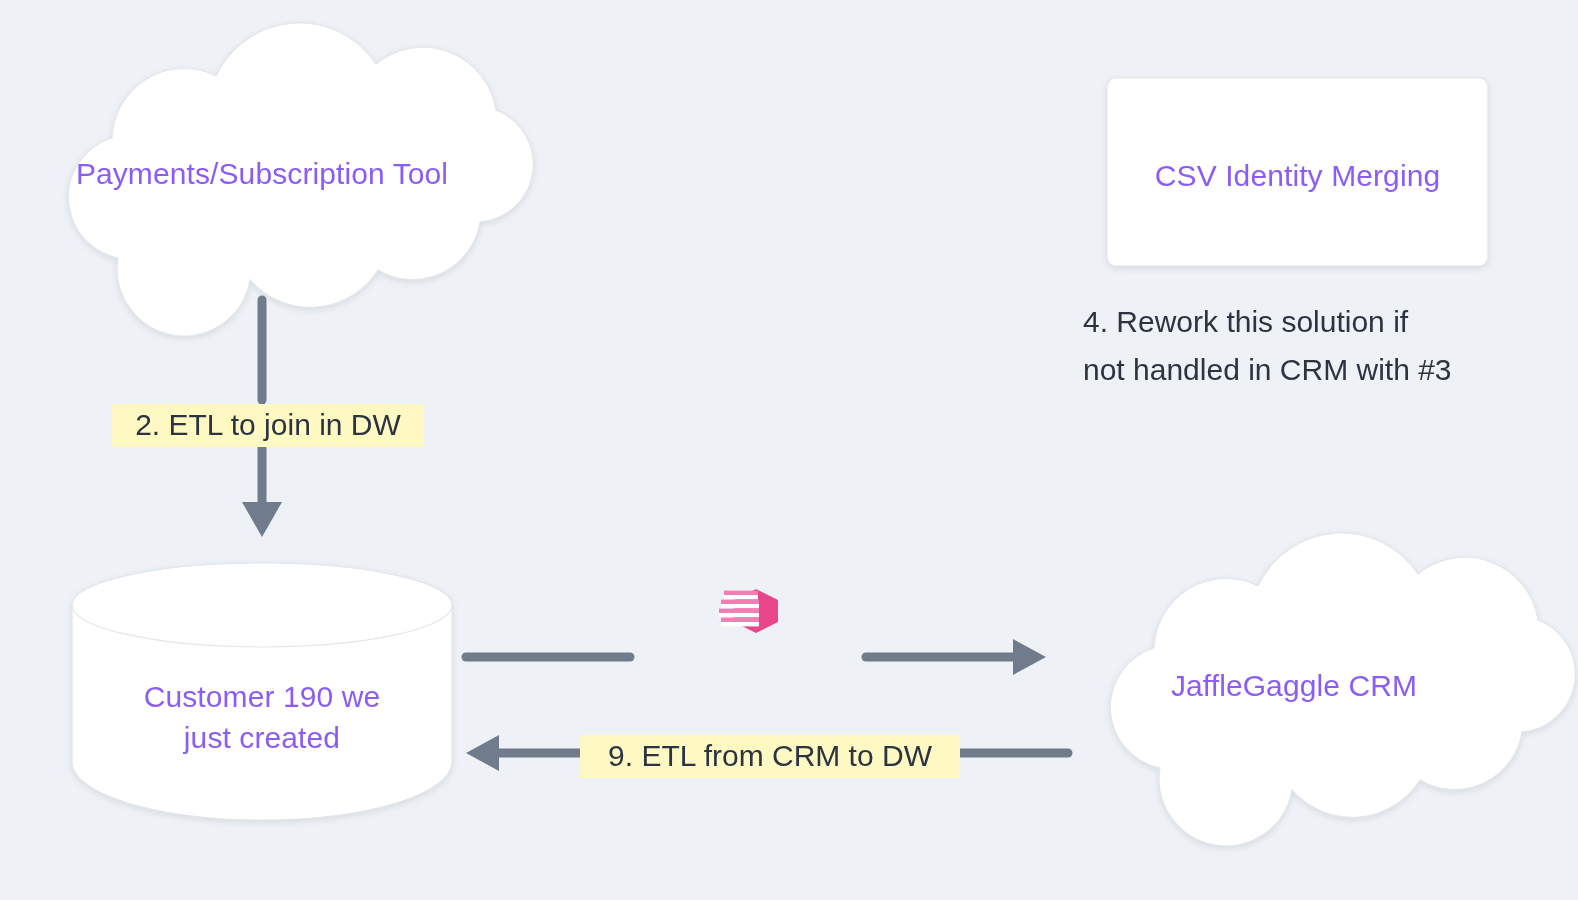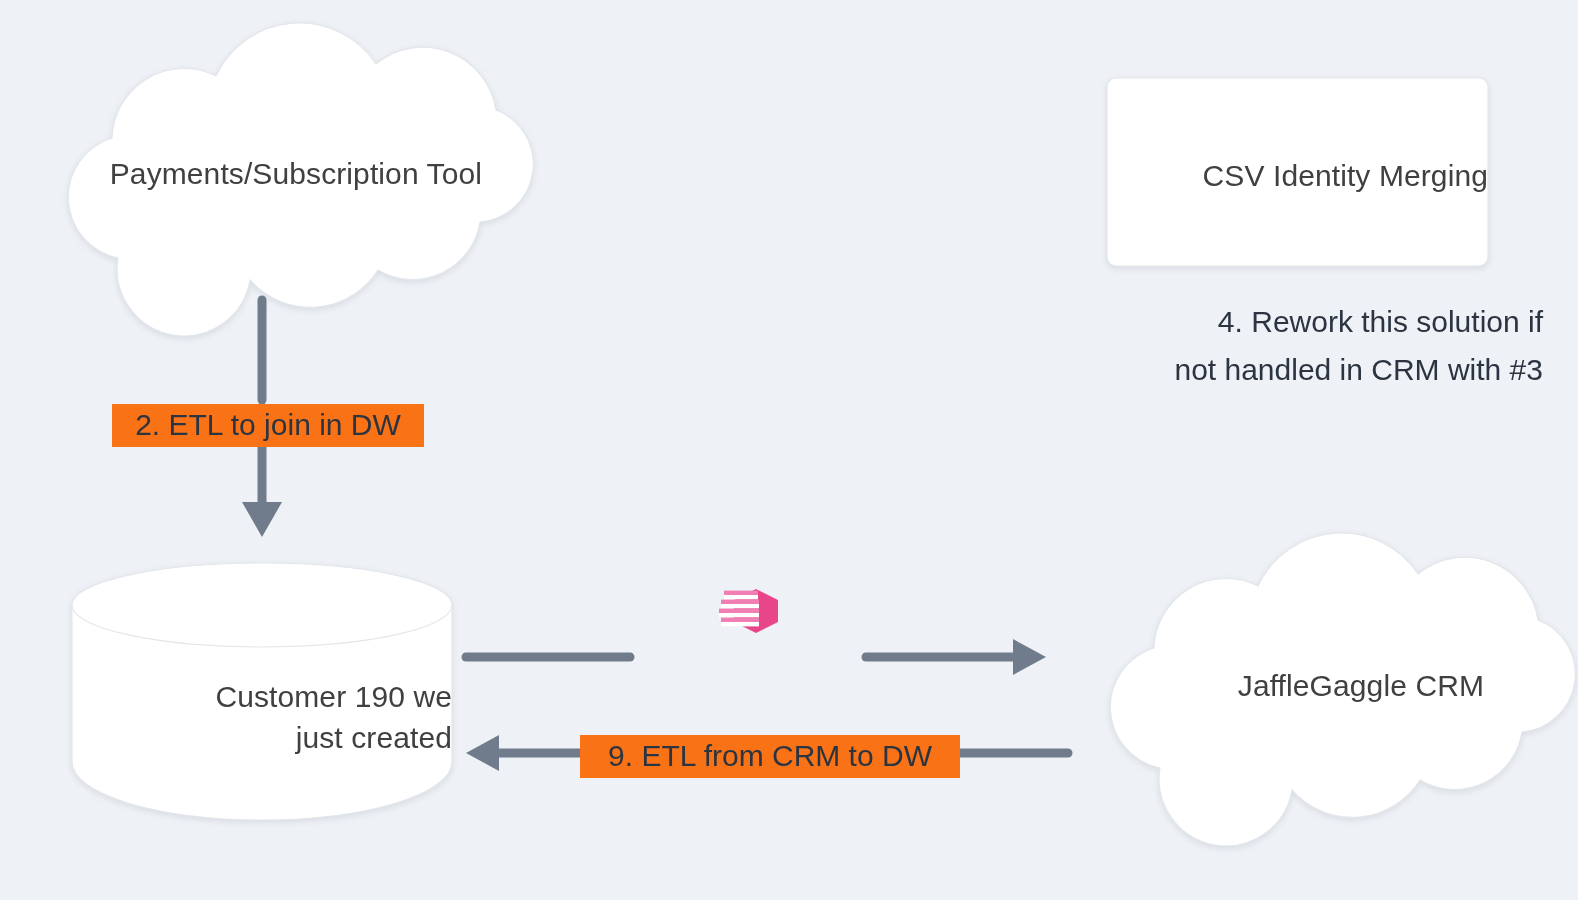--- a/index.html
+++ b/index.html
@@ -13,46 +13,45 @@
   }
   #canvas {
     position: relative;
     width: 1578px;
     height: 900px;
     background: #eef1f5;
     overflow: hidden;
   }
   .node-label {
     position: absolute;
-    color: #404040;
+    color: #8b5cf6;
     font-size: 30px;
     line-height: 1.38;
-    text-align: right;
+    text-align: center;
     white-space: pre-line;
     letter-spacing: 0.1px;
     pointer-events: none;
   }
   .edge-label {
     position: absolute;
     color: #2b3440;
     font-size: 30px;
     line-height: 1.42;
     text-align: center;
     white-space: pre-line;
-    background: #f97316;
+    background: #fef9c3;
     padding: 0 6px;
   }
   .annotation {
     position: absolute;
     color: #2b3440;
     font-size: 30px;
     line-height: 1.6;
-    text-align: right;
+    text-align: left;
     white-space: pre-line;
-    margin-left: 20px;
   }
   svg.layer {
     position: absolute;
     left: 0;
     top: 0;
     width: 1578px;
     height: 900px;
   }
   .shape-fill { fill: #ffffff; }
   .shape-stroke { stroke: #e3e7ec; stroke-width: 1.2; }

